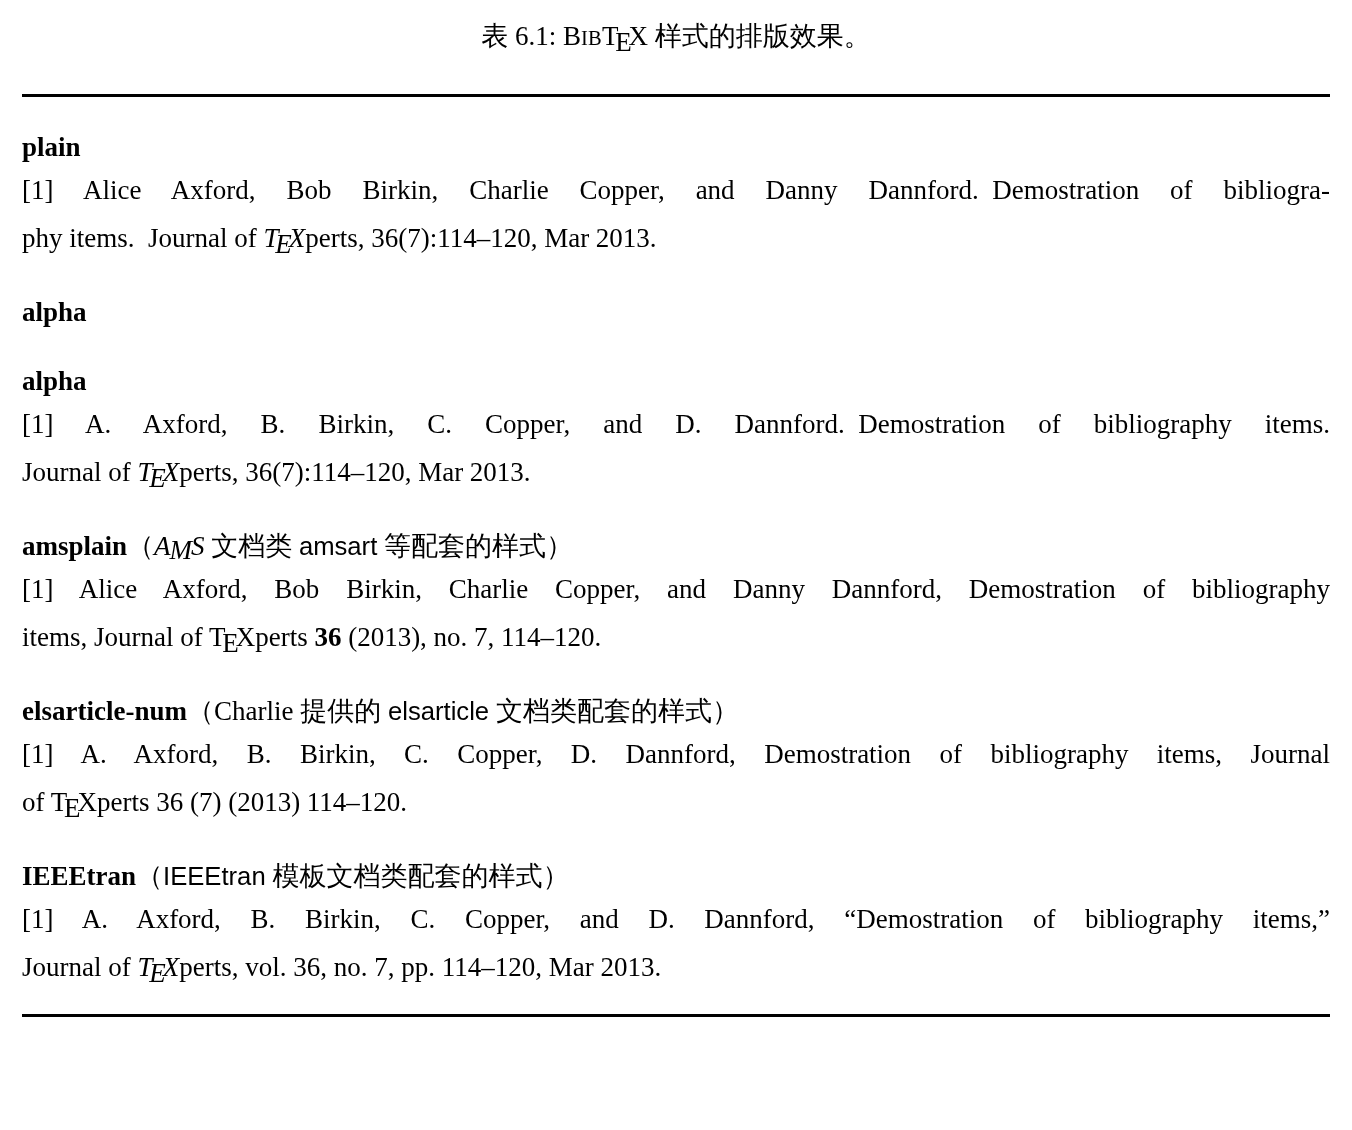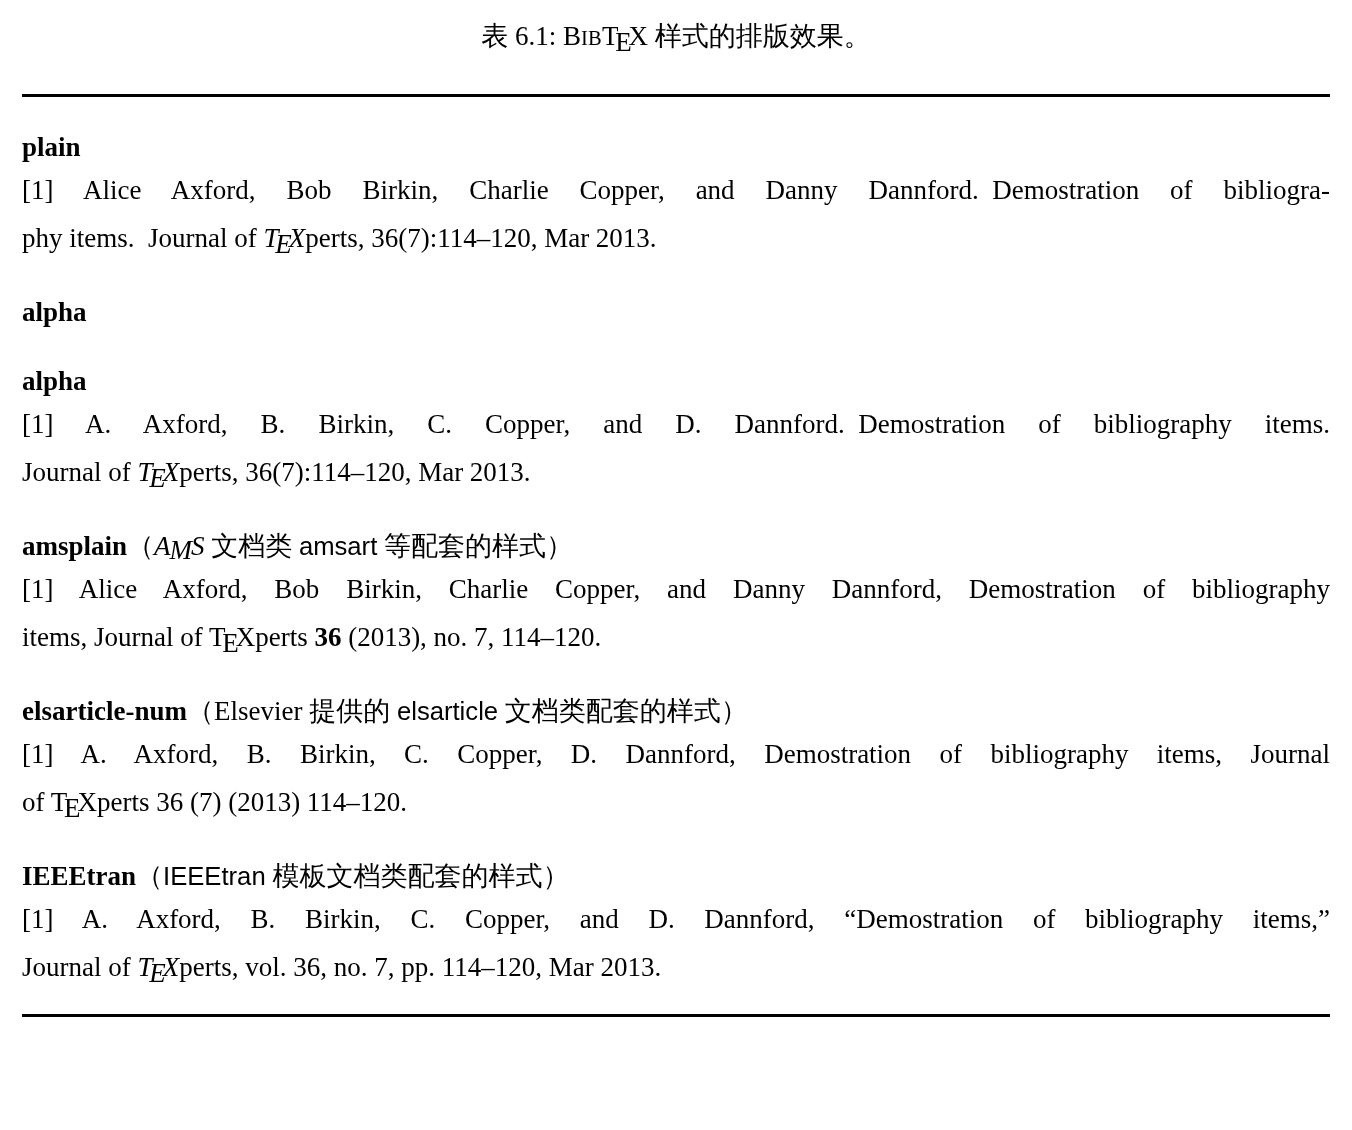--- a/index.html
+++ b/index.html
@@ -73,21 +73,21 @@
       <div class="sec-heading"><span class="f-b">plain</span></div>
       <div class="line just"><span class="f-r">[1] Alice Axford, Bob Birkin, Charlie Copper, and Danny Dannford. Demostration of bibliogra-</span></div>
       <div class="line"><span class="f-r">phy items. </span><span class="f-i">Journal of </span><span class="tex it"><span>T</span><span class="tex-e">E</span><span>X</span></span><span class="f-i">perts</span><span class="f-r">, 36(7):114–120, Mar 2013.</span></div>
       <div class="sec-heading"><span class="f-b">alpha</span></div>
       <div class="sec-heading"><span class="f-b">alpha</span></div>
       <div class="line just"><span class="f-r">[1] A. Axford, B. Birkin, C. Copper, and D. Dannford. Demostration of bibliography items.</span></div>
       <div class="line"><span class="f-i">Journal of </span><span class="tex it"><span>T</span><span class="tex-e">E</span><span>X</span></span><span class="f-i">perts</span><span class="f-r">, 36(7):114–120, Mar 2013.</span></div>
       <div class="sec-heading"><span class="f-b">amsplain</span><span class="f-r">（</span><span class="cal"><span>A</span><span class="cal-mid">M</span><span>S</span></span><span class="f-r"> 文档类 </span><span class="f-sf">amsart</span><span class="f-r"> 等配套的样式）</span></div>
       <div class="line just"><span class="f-r">[1] Alice Axford, Bob Birkin, Charlie Copper, and Danny Dannford, </span><span class="f-i">Demostration of bibliography</span></div>
       <div class="line"><span class="f-i">items</span><span class="f-r">, Journal of </span><span class="tex"><span>T</span><span class="tex-e">E</span><span>X</span></span><span class="f-r">perts </span><span class="f-b">36</span><span class="f-r"> (2013), no. 7, 114–120.</span></div>
-      <div class="sec-heading"><span class="f-b">elsarticle-num</span><span class="f-r">（Elsevier 提供的 </span><span class="f-sf">elsarticle</span><span class="f-r"> 文档类配套的样式）</span></div>
+      <div class="sec-heading"><span class="f-b">elsarticle-num</span><span class="f-r">（Charlie 提供的 </span><span class="f-sf">elsarticle</span><span class="f-r"> 文档类配套的样式）</span></div>
       <div class="line just"><span class="f-r">[1] A. Axford, B. Birkin, C. Copper, D. Dannford, Demostration of bibliography items, Journal</span></div>
       <div class="line"><span class="f-r">of </span><span class="tex"><span>T</span><span class="tex-e">E</span><span>X</span></span><span class="f-r">perts 36 (7) (2013) 114–120.</span></div>
       <div class="sec-heading"><span class="f-b">IEEEtran</span><span class="f-r">（</span><span class="f-sf">IEEEtran</span><span class="f-r"> 模板文档类配套的样式）</span></div>
       <div class="line just"><span class="f-r">[1] A. Axford, B. Birkin, C. Copper, and D. Dannford, “Demostration of bibliography items,”</span></div>
       <div class="line"><span class="f-i">Journal of </span><span class="tex it"><span>T</span><span class="tex-e">E</span><span>X</span></span><span class="f-i">perts</span><span class="f-r">, vol. 36, no. 7, pp. 114–120, Mar 2013.</span></div>
     </div>
   <div class="rule rule-bottom"></div>
 </main>
 
 </body></html>

